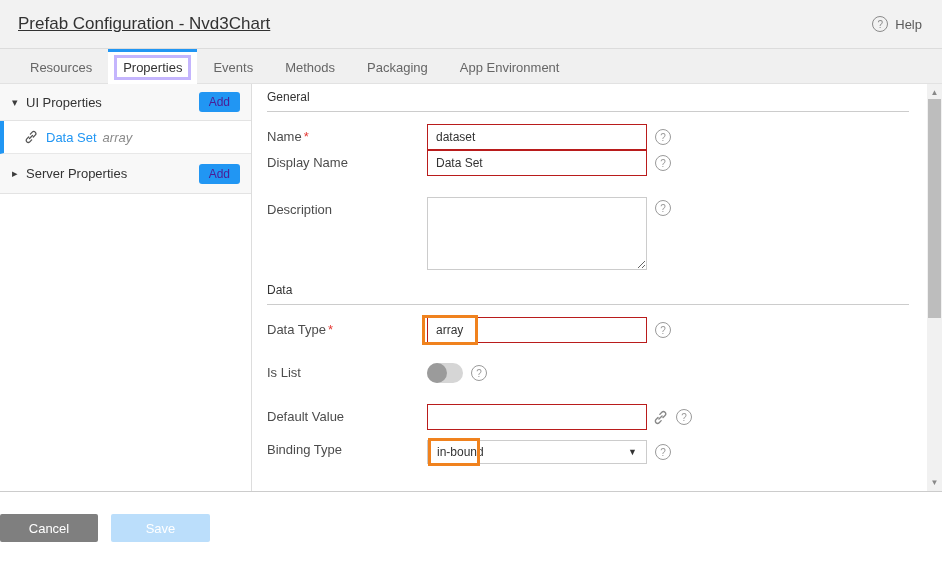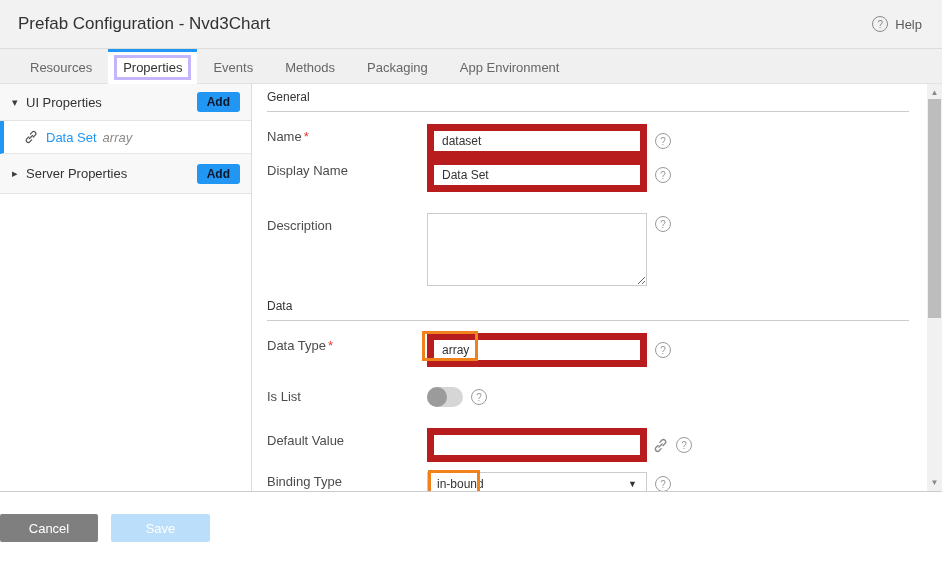--- a/index.html
+++ b/index.html
@@ -2,21 +2,21 @@
 <html><head>
 <meta charset="utf-8">
 <style>
   * { margin:0; padding:0; box-sizing:border-box; }
   html,body { width:942px; height:562px; background:#fff; overflow:hidden;
               font-family:"Liberation Sans", sans-serif; }
 
   
   .titlebar { height:49px; background:#f2f2f2; border-bottom:1px solid #dcdcdc;
               display:flex; align-items:center; padding:0 20px 0 18px; }
-  .win-title { font-size:17px; color:#323232; }
+  .win-title { font-size:17px; color:#323232;text-decoration:underline; }
   .help-area { margin-left:auto; display:flex; align-items:center; gap:7px;
                color:#5a5a5a; font-size:13px; cursor:pointer; }
   .q-circle { width:16px; height:16px; border:1px solid #8a8a8a; border-radius:50%;
               color:#8a8a8a; font-size:10px; display:flex; align-items:center;
               justify-content:center; }
 
   
   .tabbar { height:35px; background:#f0f0f0; border-bottom:1px solid #e2e2e2;
             display:flex; padding-left:14px; font-size:13px; color:#666; }
   .tab { display:flex; align-items:center; padding:0 16px;
@@ -27,38 +27,38 @@
 
   
   .main { display:flex; height:407px; }
 
   .sidebar { width:252px; border-right:1px solid #ddd; flex-shrink:0; background:#fff; }
   .group { height:37px; background:#f8f8f8; border-bottom:1px solid #e3e3e3;
            display:flex; align-items:center; padding:0 11px 0 12px; }
   .group.server { height:40px; }
   .caret { font-size:11px; color:#3c3c3c; width:14px; flex-shrink:0; }
   .group-label { font-size:13px; color:#333; }
-  .add-btn { margin-left:auto; background:#2196f3; color:#0f172a; font-size:12px;
-             font-weight:bold; border:none; border-radius:3px; padding:3px 10px;
+  .add-btn { margin-left:auto; background:#2196f3; color:#4c1d95; font-size:12px;
+             font-weight:normal; border:none; border-radius:3px; padding:3px 10px;
              cursor:pointer; font-family:inherit; }
   .prop-item { height:33px; background:#fff; border-bottom:1px solid #e8e8e8;
                border-left:4px solid #2196f3; display:flex; align-items:center;
                padding-left:14px; cursor:pointer; }
   .prop-label { color:#2196f3; font-size:13px; margin-left:8px; }
   .prop-type { color:#8a8a8a; font-size:13px; font-style:italic; margin-left:6px; }
 
   .content { flex:1; padding:6px 18px 0 15px; overflow:hidden; background:#fff; }
   .section-title { font-size:12px; color:#333; padding-bottom:7px;
                    border-bottom:1px solid #ccc; margin-bottom:12px; }
   .frow { display:flex; align-items:flex-start; }
   .flabel { width:160px; font-size:13px; color:#4c4c4c; padding-top:5px; flex-shrink:0; }
   .flabel.mid { padding-top:2px; }
   .req { color:#e53935; margin-left:2px; }
   .fcontrol { display:flex; align-items:center; }
-  input.text { width:220px; height:26px; border:7px solid #b91c1c; padding:10px 8px;
+  input.text { width:220px; height:26px; border:1px solid #b91c1c; padding:10px 8px;
                font:12px "Liberation Sans",sans-serif; color:#333; outline:none; background:#fff; }
   textarea.desc { width:220px; height:73px; border:1px solid #ccc; padding:4px 8px;
                   font:12px "Liberation Sans",sans-serif; color:#333; resize:both; outline:none; }
   .help-icon { width:16px; height:16px; border:1px solid #9a9a9a; border-radius:50%;
                color:#9a9a9a; font-size:10px; display:flex; align-items:center;
                justify-content:center; margin-left:8px; flex-shrink:0; cursor:pointer; }
   .mb15 { } .mb21 { margin-bottom:21px; }
   .mb13 { margin-bottom:13px; } .mb20 { margin-bottom:20px; } .mb17 { margin-bottom:10px; }
 
   .hl-wrap { position:relative; }

